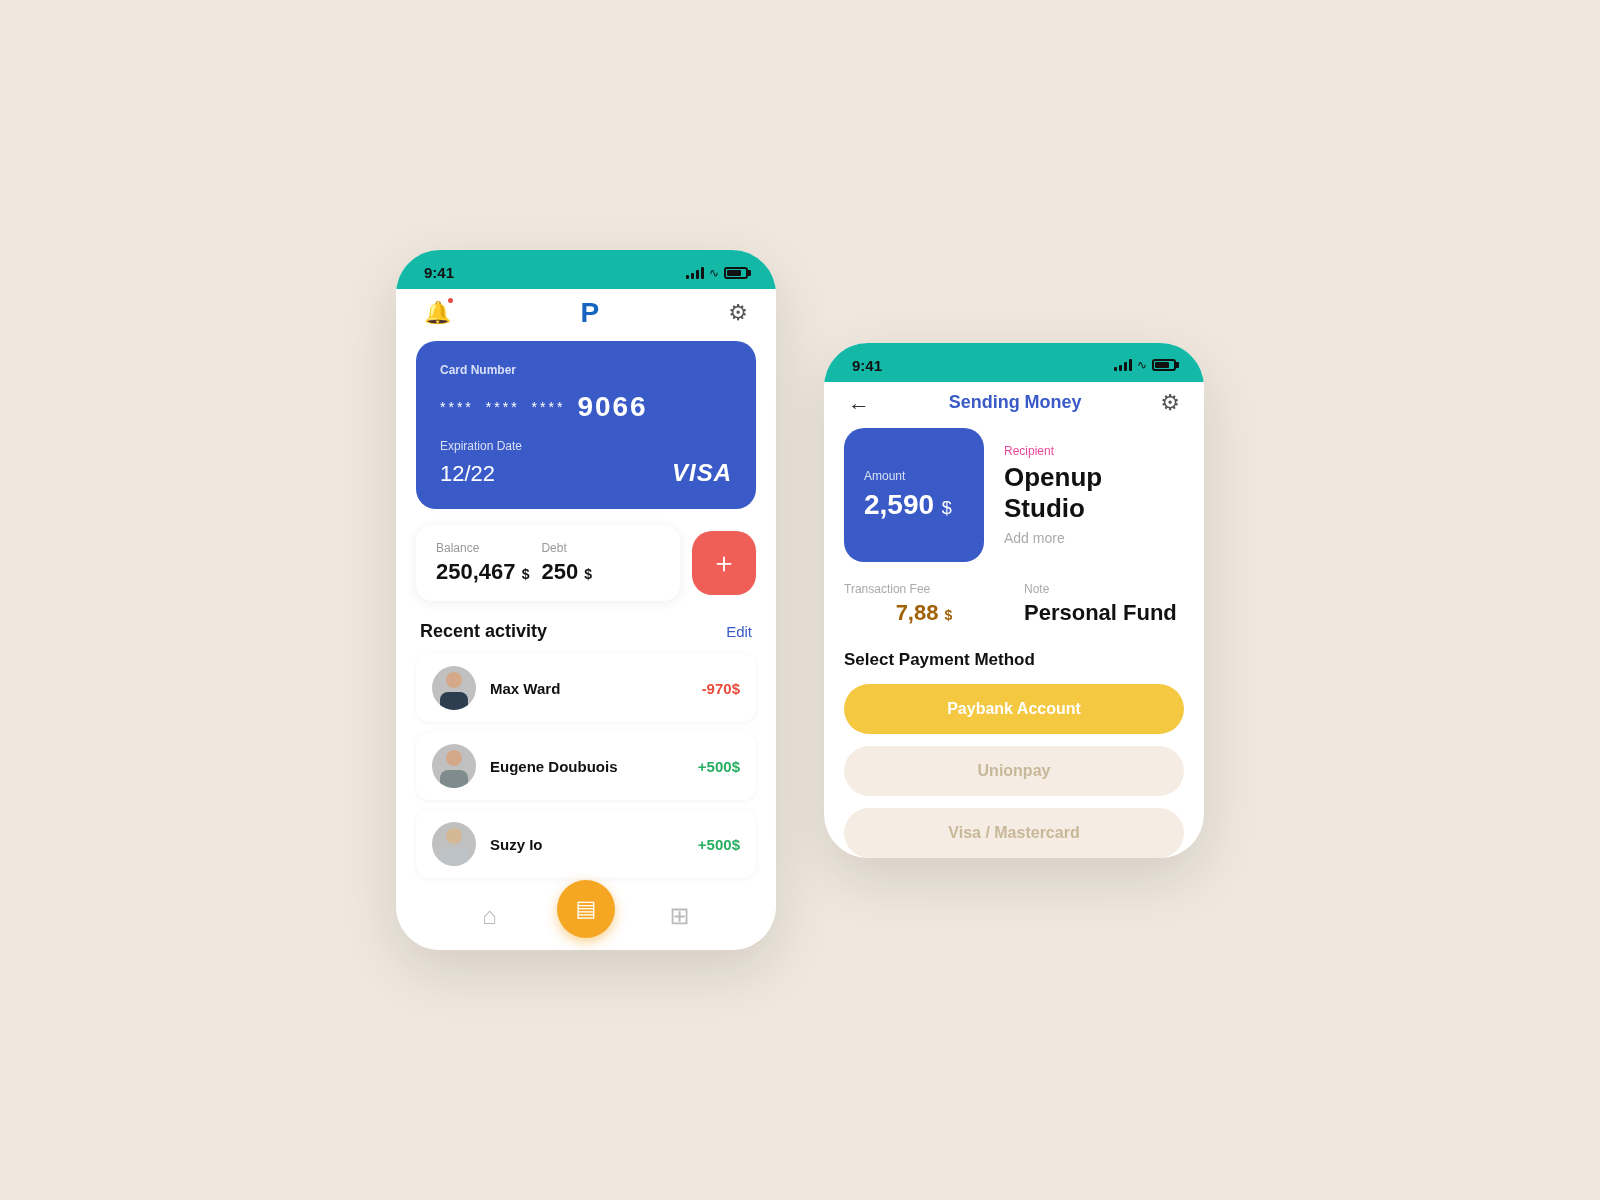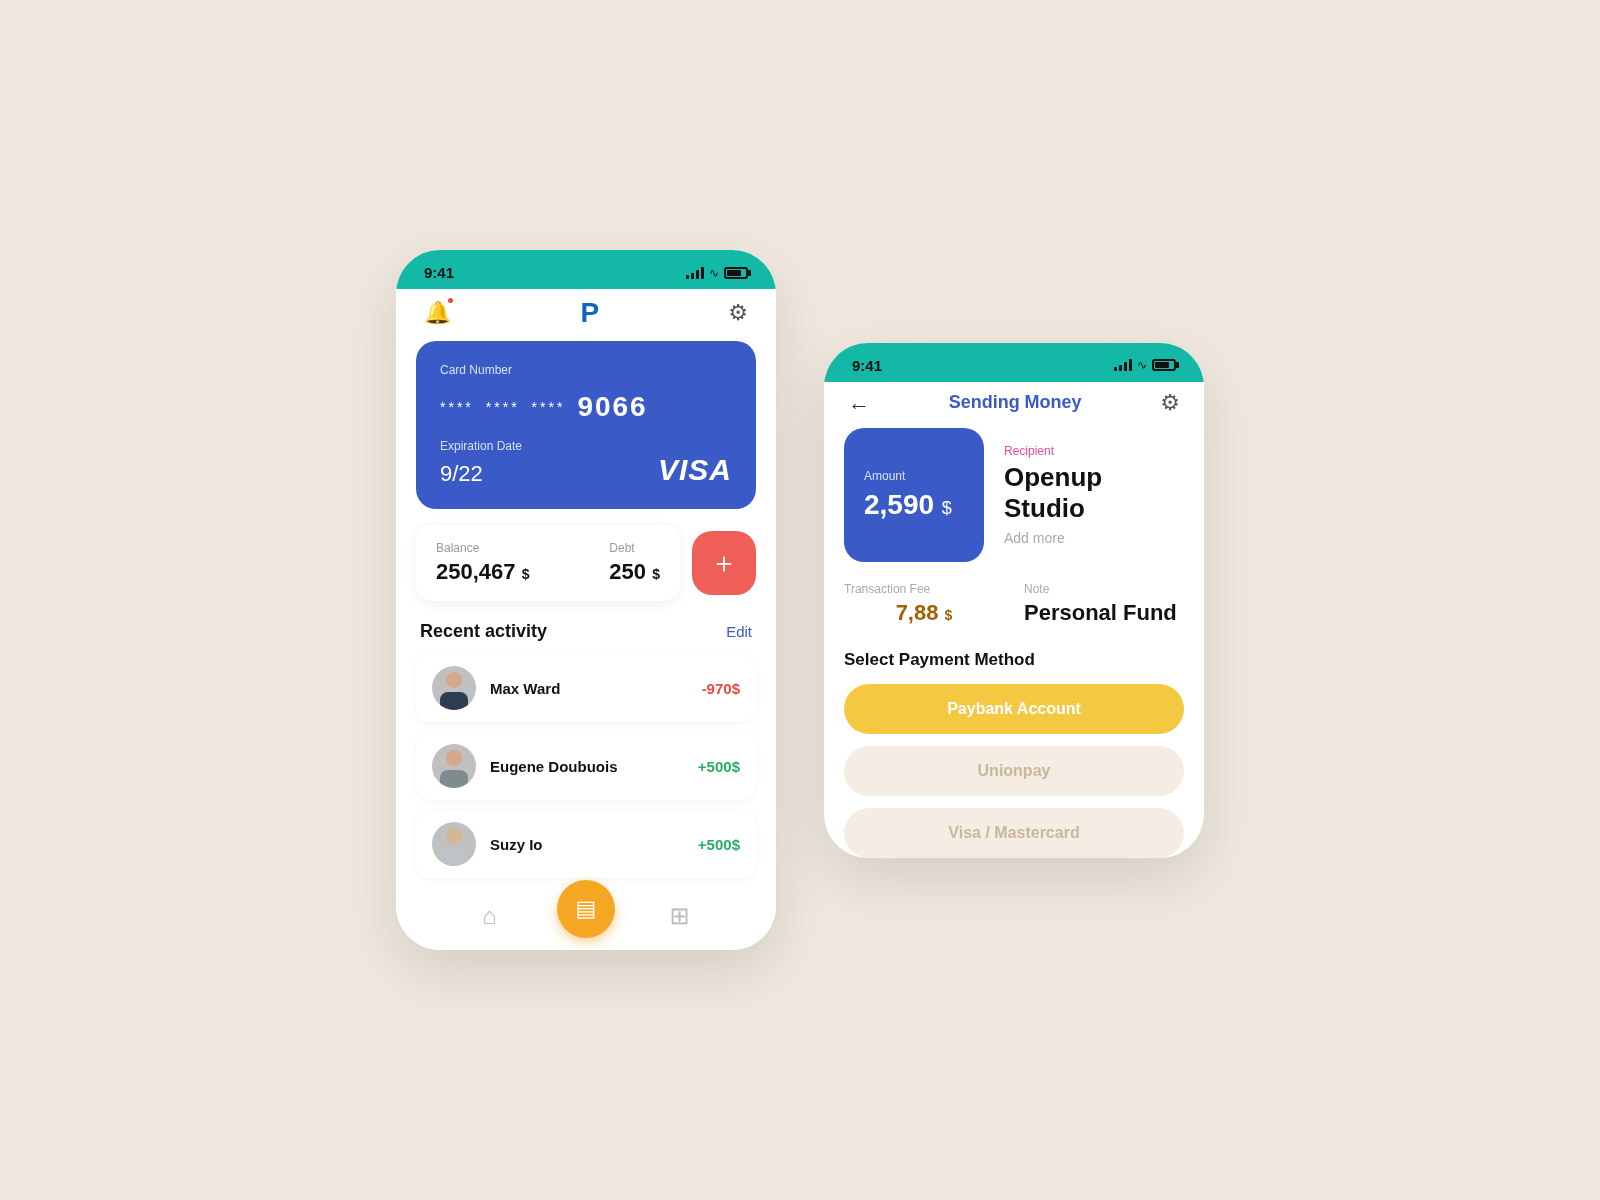--- a/index.html
+++ b/index.html
@@ -123,40 +123,41 @@
       margin: 0 20px 16px;
       background: #3a5bc7;
       border-radius: 20px;
       padding: 22px 24px;
       color: #fff;
     }
     .card-label {
       font-size: 12px;
       opacity: 0.8;
       margin-bottom: 14px;
+      font-weight: bold;
     }
     .card-number {
       display: flex;
       align-items: center;
       gap: 12px;
       font-size: 16px;
       letter-spacing: 2px;
       margin-bottom: 16px;
     }
     .card-dots { letter-spacing: 3px; font-size: 14px; }
     .card-last4 { font-size: 28px; font-weight: 600; letter-spacing: 2px; }
     .card-expiry-row {
       display: flex;
       justify-content: space-between;
       align-items: flex-end;
     }
     .expiry-label { font-size: 12px; opacity: 0.8; margin-bottom: 8px; }
     .expiry-value { font-size: 22px; font-weight: 300; }
     .visa-text {
-      font-size: 30px;
+      font-size: 24px;
       font-weight: 900;
       font-style: italic;
       letter-spacing: 1px;
     }
     .balance-row {
       display: flex;
       align-items: center;
       margin: 0 20px 20px;
       gap: 12px;
     }
@@ -183,21 +184,20 @@
       margin-bottom: 4px;
     }
     .debt-value {
       font-size: 22px;
       font-weight: 700;
       color: #111;
     }
     .balance-debt-inner {
       display: flex;
       gap: 12px;
-      justify-content: space-between;
     }
     .add-btn {
       width: 64px;
       height: 64px;
       background: #f05f57;
       border-radius: 20px;
       display: flex;
       align-items: center;
       justify-content: center;
       cursor: pointer;
@@ -497,21 +497,21 @@
       <div class="card-label">Card Number</div>
       <div class="card-number">
         <span class="card-dots">****</span>
         <span class="card-dots">****</span>
         <span class="card-dots">****</span>
         <span class="card-last4">9066</span>
       </div>
       <div class="card-expiry-row">
         <div>
           <div class="expiry-label">Expiration Date</div>
-          <div class="expiry-value">9/22</div>
+          <div class="expiry-value">12/22</div>
         </div>
         <div class="visa-text">VISA</div>
       </div>
     </div>
 
     <div class="balance-row">
       <div class="balance-card">
         <div class="balance-debt-inner">
           <div>
             <div class="balance-label">Balance</div>

